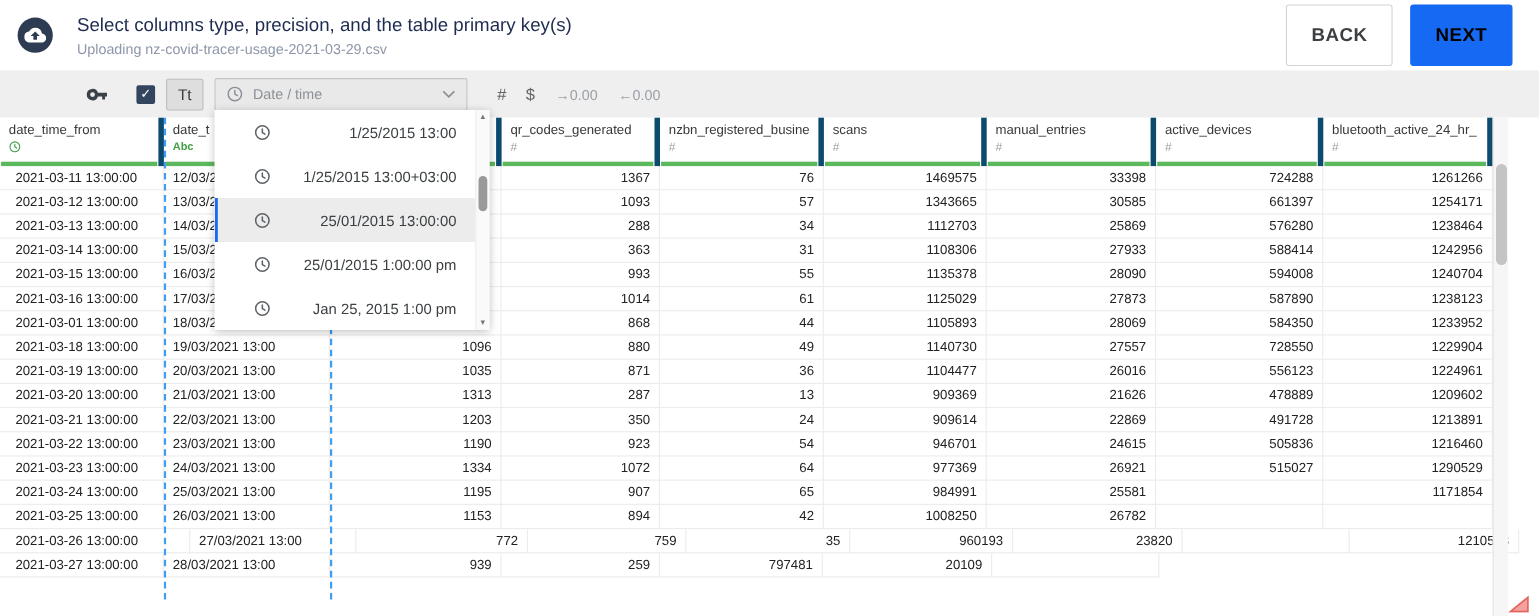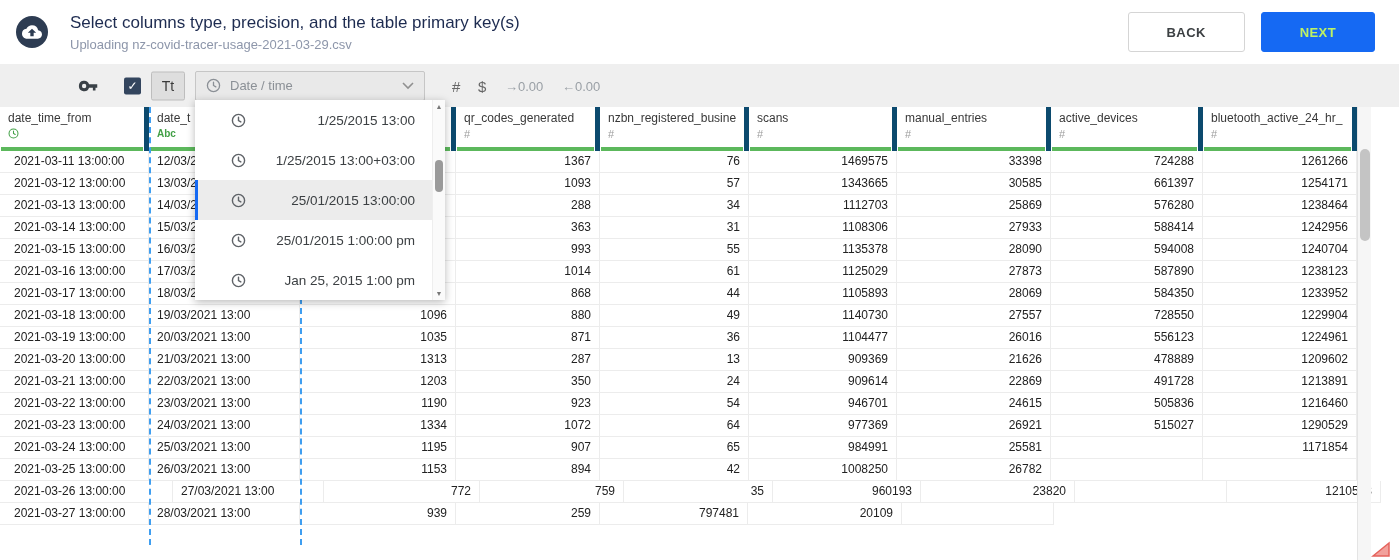--- a/index.html
+++ b/index.html
@@ -8,24 +8,24 @@
   .app{position:relative;width:1399px;height:560px;}
 
   
   .hdr{height:64px;display:flex;align-items:center;padding:0 24px 0 16px;background:#fff;}
   .badge{width:32px;height:32px;border-radius:50%;background:#2d3c52;display:flex;
     align-items:center;justify-content:center;margin-right:22px;flex:0 0 auto;}
   .titles{flex:1;min-width:0;}
   .title{font-size:17px;color:#1d2b50;}
   .subtitle{font-size:13px;color:#8d96aa;margin-top:4px;}
   .actions{display:flex;gap:16px;}
-  .btn{height:40px;padding:0 38px;border-radius:3px;font-size:13px;font-weight:bold;
+  .btn{height:56px;padding:0 22px;border-radius:3px;font-size:17px;font-weight:bold;
     letter-spacing:.4px;cursor:pointer;font-family:inherit;}
   .btn-back{background:#fff;border:1px solid #d5d5d5;color:#3c4043;}
-  .btn-next{background:#1569f3;border:1px solid #1569f3;color:#bef264;}
+  .btn-next{background:#1569f3;border:1px solid #1569f3;color:#000000;}
 
   
   .toolbar{position:relative;height:43px;background:#efefef;}
   .toolbar>*{position:absolute;top:50%;transform:translateY(-50%);}
   .tb-key{left:78px;line-height:0;cursor:pointer;}
   .tb-check{left:124px;width:17px;height:17px;background:#33455e;border-radius:2px;color:#fff;
     font-size:12px;display:flex;align-items:center;justify-content:center;cursor:pointer;}
   .tb-tt{left:151px;width:34px;height:29px;background:#dedede;border:1px solid #bdbdbd;
     border-radius:2px;font-size:14px;color:#3a3a3a;cursor:pointer;font-family:inherit;}
   .tb-select{left:195px;width:230px;height:30px;background:#e9e9e9;border:1px solid #c6c6c6;
@@ -236,21 +236,21 @@
           <div class="tcell left" style="width: 151px;">17/03/2021 13:00</div>
           <div class="tcell right" style="width: 156px;"></div>
           <div class="tcell right" style="width: 144px;">1014</div>
           <div class="tcell right" style="width: 149px;">61</div>
           <div class="tcell right" style="width: 148px;">1125029</div>
           <div class="tcell right" style="width: 154px;">27873</div>
           <div class="tcell right" style="width: 152px;">587890</div>
           <div class="tcell right" style="width: 154px;">1238123</div>
         </div>
         <div class="trow">
-          <div class="tcell left first" style="width: 149px;">2021-03-17 13:00:00</div>
+          <div class="tcell left first" style="width: 149px;">2021-03-01 13:00:00</div>
           <div class="tcell left" style="width: 151px;">18/03/2021 13:00</div>
           <div class="tcell right" style="width: 156px;"></div>
           <div class="tcell right" style="width: 144px;">868</div>
           <div class="tcell right" style="width: 149px;">44</div>
           <div class="tcell right" style="width: 148px;">1105893</div>
           <div class="tcell right" style="width: 154px;">28069</div>
           <div class="tcell right" style="width: 152px;">584350</div>
           <div class="tcell right" style="width: 154px;">1233952</div>
         </div>
         <div class="trow">

